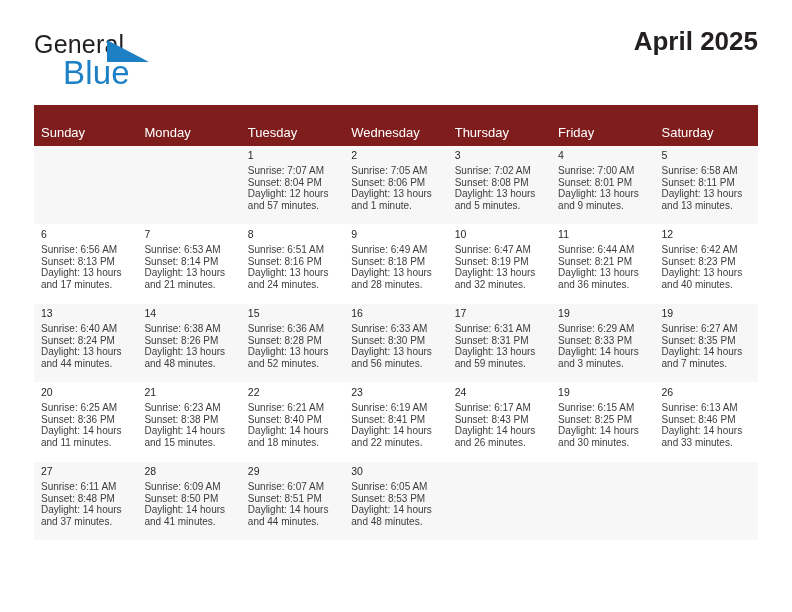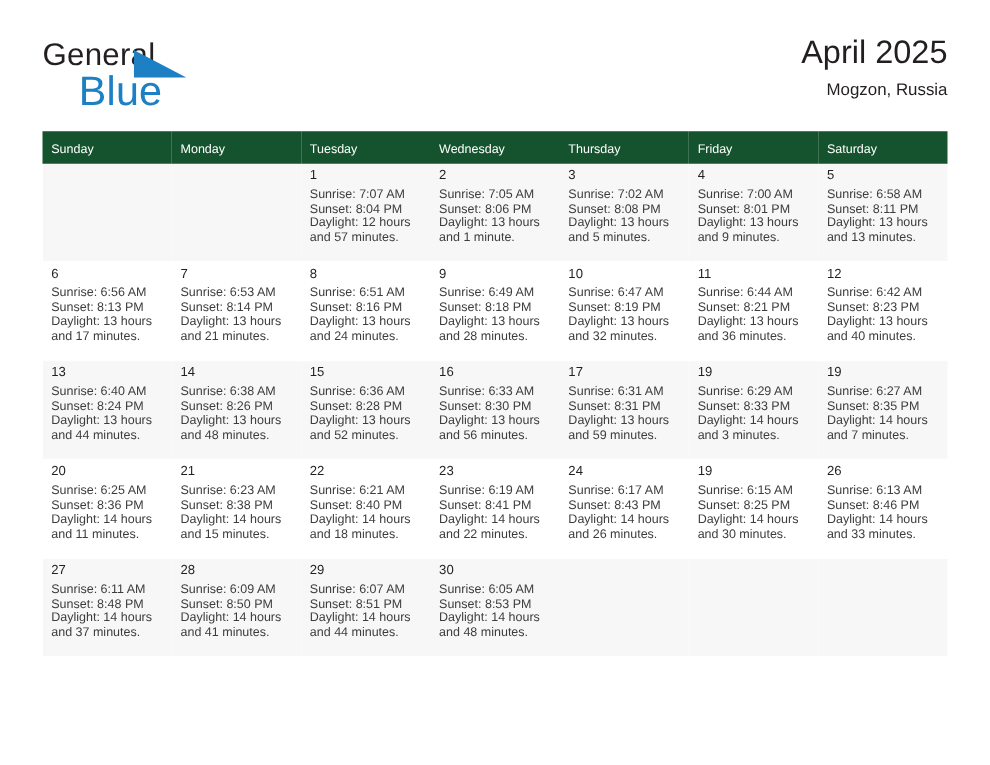--- a/index.html
+++ b/index.html
@@ -56,20 +56,21 @@
   .logo-tri {
     position: absolute;
     left: 73px;
     top: 10px;
   }
   .title-block {
     position: absolute;
     right: 0;
     top: 0;
     text-align: right;
+    font-weight: bold;
   }
   .cal-title {
     font-size: 26px;
     color: #231f20;
     line-height: 30px;
     white-space: nowrap;
   }
   .cal-subtitle {
     font-size: 13.5px;
     color: #231f20;
@@ -81,26 +82,26 @@
   
   .calendar {
     position: absolute;
     left: 34px;
     top: 105px;
     width: 724px;
     border-collapse: collapse;
     table-layout: fixed;
   }
   .calendar th {
-    background: #14532d;
+    background: #7f1d1d;
     color: #ffffff;
-    font-size: 10px;
+    font-size: 13px;
     font-weight: normal;
     text-align: left;
-    padding: 8px 0 6px 7px;
+    padding: 20px 0 6px 7px;
     height: 12px;
     border: none;
   }
   .calendar td {
     vertical-align: top;
     height: 78px;
     padding: 0;
     border: none;
     position: relative;
   }
@@ -144,21 +145,20 @@
       <span class="logo-tri">
         <svg width="44" height="24" viewBox="0 0 44 24" xmlns="http://www.w3.org/2000/svg">
           <polygon points="0,0 42,22 0,22" fill="#1d7fc4"></polygon>
         </svg>
       </span>
       <span class="logo-blue">Blue</span>
     </div>
 
     <div class="title-block">
       <div class="cal-title">April 2025</div>
-      <div class="cal-subtitle">Mogzon, Russia</div>
     </div>
 
   </div>
 
   <table class="calendar">
     <thead>
       <tr>
         <th>Sunday</th>
         <th>Monday</th>
         <th>Tuesday</th>

